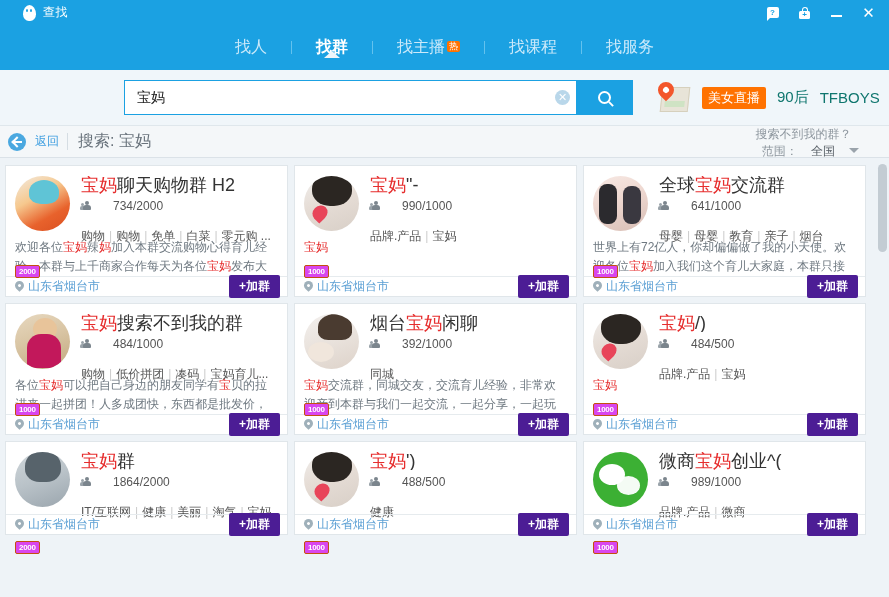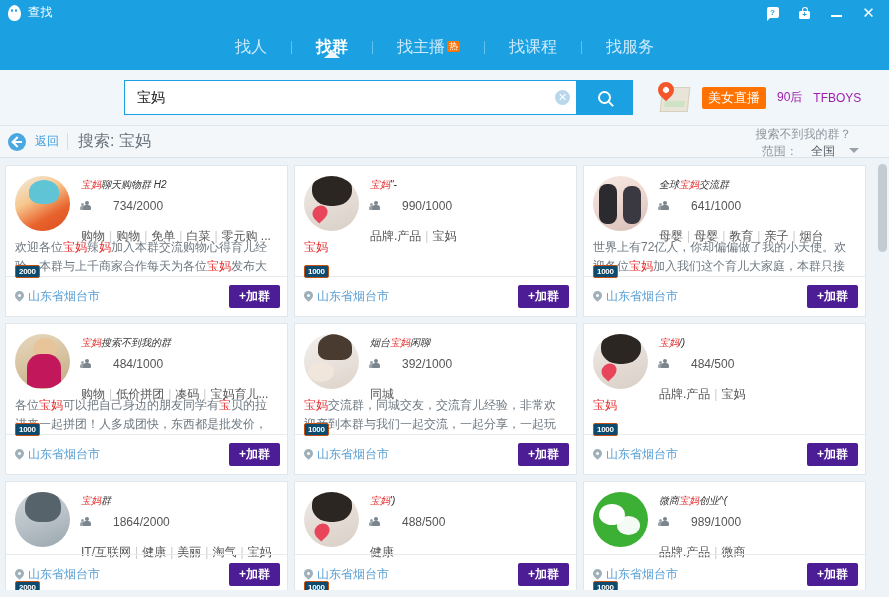--- a/index.html
+++ b/index.html
@@ -8,20 +8,21 @@
     overflow: hidden;
     font-family: "Liberation Sans", "DejaVu Sans", sans-serif;
     background: #eef3f7;
   }
 
   
   .titlebar {
     height: 25px; background: #1ba1e2;
     display: flex; align-items: center;
     position: relative;
+    padding-left: 15px;
   }
   .tb-left { display: flex; align-items: center; gap: 6px; padding-left: 7px; }
   .penguin { width: 15px; height: 16px; position: relative; }
   .penguin .body {
     position: absolute; left: 1px; top: 0;
     width: 13px; height: 16px; background: #fff;
     border-radius: 50% 50% 45% 45% / 58% 58% 42% 42%;
   }
   .penguin .eyeL, .penguin .eyeR {
     position: absolute; top: 4px; width: 2px; height: 3px;
@@ -147,21 +148,21 @@
     border-radius: 50% 50% 50% 0; transform: rotate(-45deg);
   }
   .map-pin .pin::after {
     content: ""; position: absolute; left: 5px; top: 5px;
     width: 6px; height: 6px; background: #fff; border-radius: 50%;
   }
   .hw-badge {
     background: #ff7200; color: #fff; font-size: 13px;
     padding: 2px 6px; border-radius: 2px;
   }
-  .hw { color: #a21caf; font-size: 12px; }
+  .hw { color: #0f766e; font-size: 15px; }
 
   
   .filterbar {
     height: 32px; background: #f4f7f9;
     border-bottom: 1px solid #dbe2e8;
     display: flex; align-items: stretch;
   }
   .fb-left { display: flex; align-items: center; padding-left: 8px; gap: 9px; }
   .back-circle {
     width: 18px; height: 18px; border-radius: 50%; background: #4aa8e0;
@@ -207,29 +208,29 @@
     display: flex; flex-direction: column;
   }
   .card-body { padding: 10px 9px 0 9px; height: 114px; display: flex; }
   .avatar-wrap { position: relative; width: 57px; flex: none; }
   .avatar {
     width: 55px; height: 55px; border-radius: 50%;
     background: #d6dde2; overflow: hidden; position: relative;
   }
   .cap-badge {
     position: absolute; left: 0; bottom: 2px;
-    background: #0c4a6e; color: #fff; font-size: 8px;
+    background: #d946ef; color: #fff; font-size: 8px;
     font-weight: bold; padding: 1px 3px; border-radius: 2px;
     line-height: 9px; letter-spacing: -.3px;
     border: 1px solid #c44f10;
   }
   .card-info { flex: 1; padding-left: 9px; min-width: 0; }
   .group-title {
-    font-size: 10px; color: #333; white-space: nowrap;
-    overflow: hidden; text-overflow: ellipsis; line-height: 18px; font-style: italic;
+    font-size: 18px; color: #333; white-space: nowrap;
+    overflow: hidden; text-overflow: ellipsis; line-height: 18px;
   }
   .hl { color: #e62e2e; }
   .member-row {
     display: flex; align-items: center; gap: 20px; margin-top: 5px;
     font-size: 12px; color: #555;
   }
   .people-icon { width: 12px; height: 11px; position: relative; flex: none; }
   .people-icon .h1 {
     position: absolute; left: 4px; top: 0; width: 4px; height: 4px;
     background: #7b858d; border-radius: 50%;
@@ -250,21 +251,21 @@
     margin-top: 15px; font-size: 12px; color: #555;
     white-space: nowrap; overflow: hidden; text-overflow: ellipsis;
   }
   .tag-sep { color: #ccc; margin: 0 4px; }
   .desc {
     padding: 6px 9px 0 9px; font-size: 12px; color: #6e7880;
     line-height: 19px; max-height: 44px; overflow: hidden;
   }
   .desc .hl { color: #e62e2e; }
   .card-foot {
-    margin-top: auto; height: 40px; border-top: 1px solid #e6ebee;
+    margin-top: auto; height: 20px; border-top: 1px solid #e6ebee;
     display: flex; align-items: center; padding: 0 7px 0 9px;
   }
   .loc { display: flex; align-items: center; gap: 4px; }
   .pin-icon { width: 9px; height: 12px; position: relative; flex: none; }
   .pin-icon .p {
     position: absolute; left: 0; top: 0; width: 9px; height: 9px;
     background: #9fb0ba; border-radius: 50% 50% 50% 0;
     transform: rotate(-45deg);
   }
   .pin-icon .p::after {

